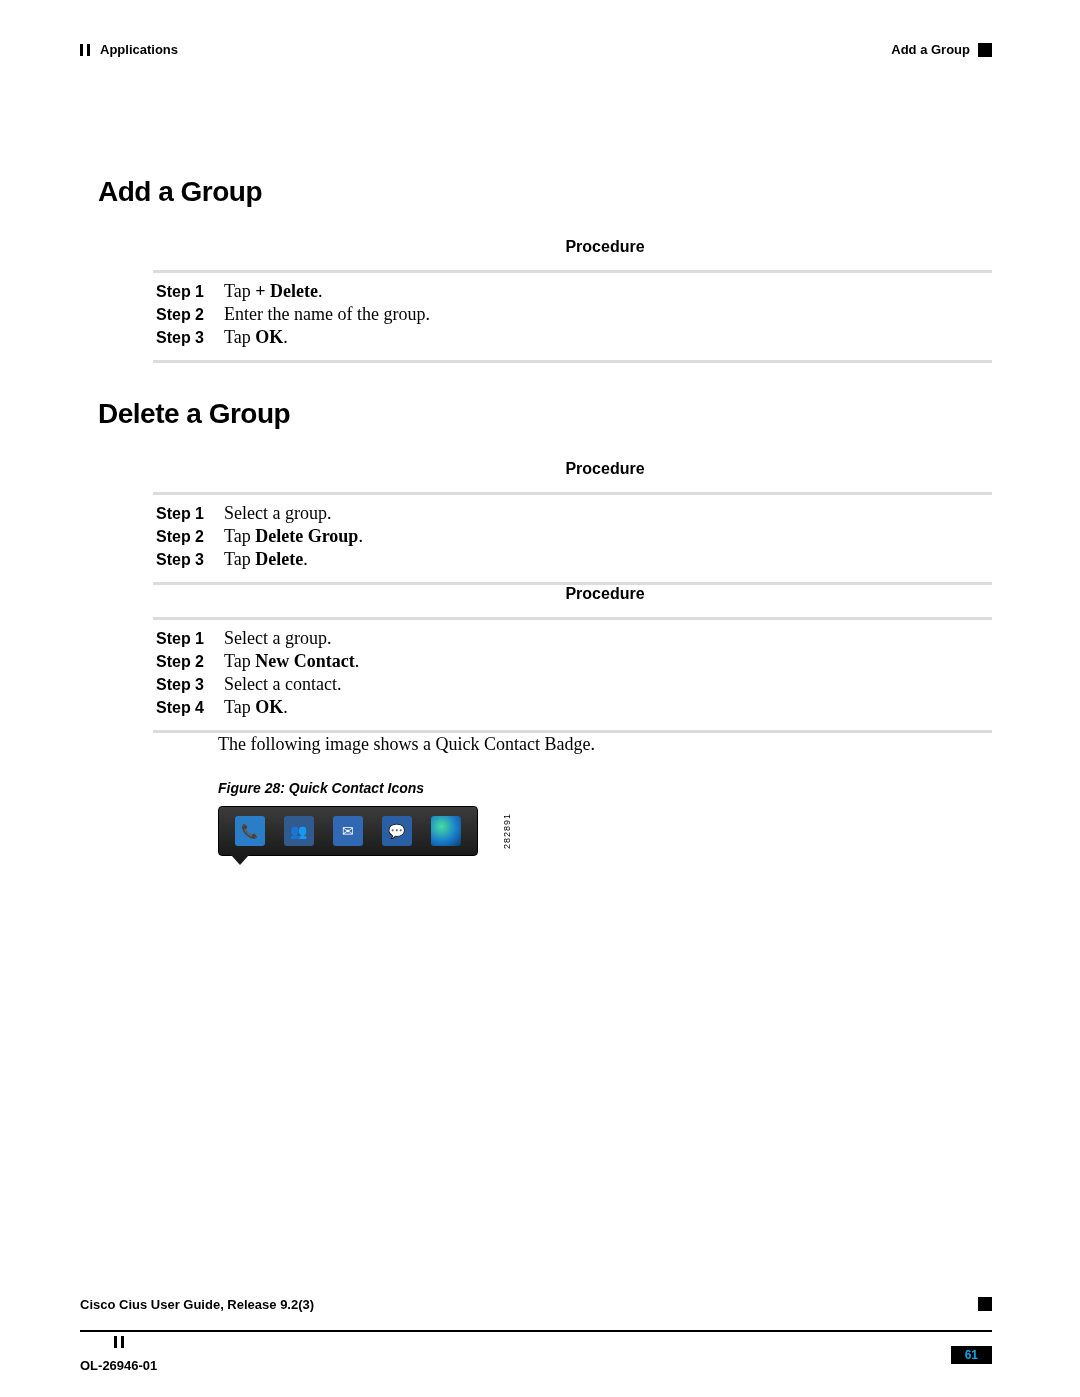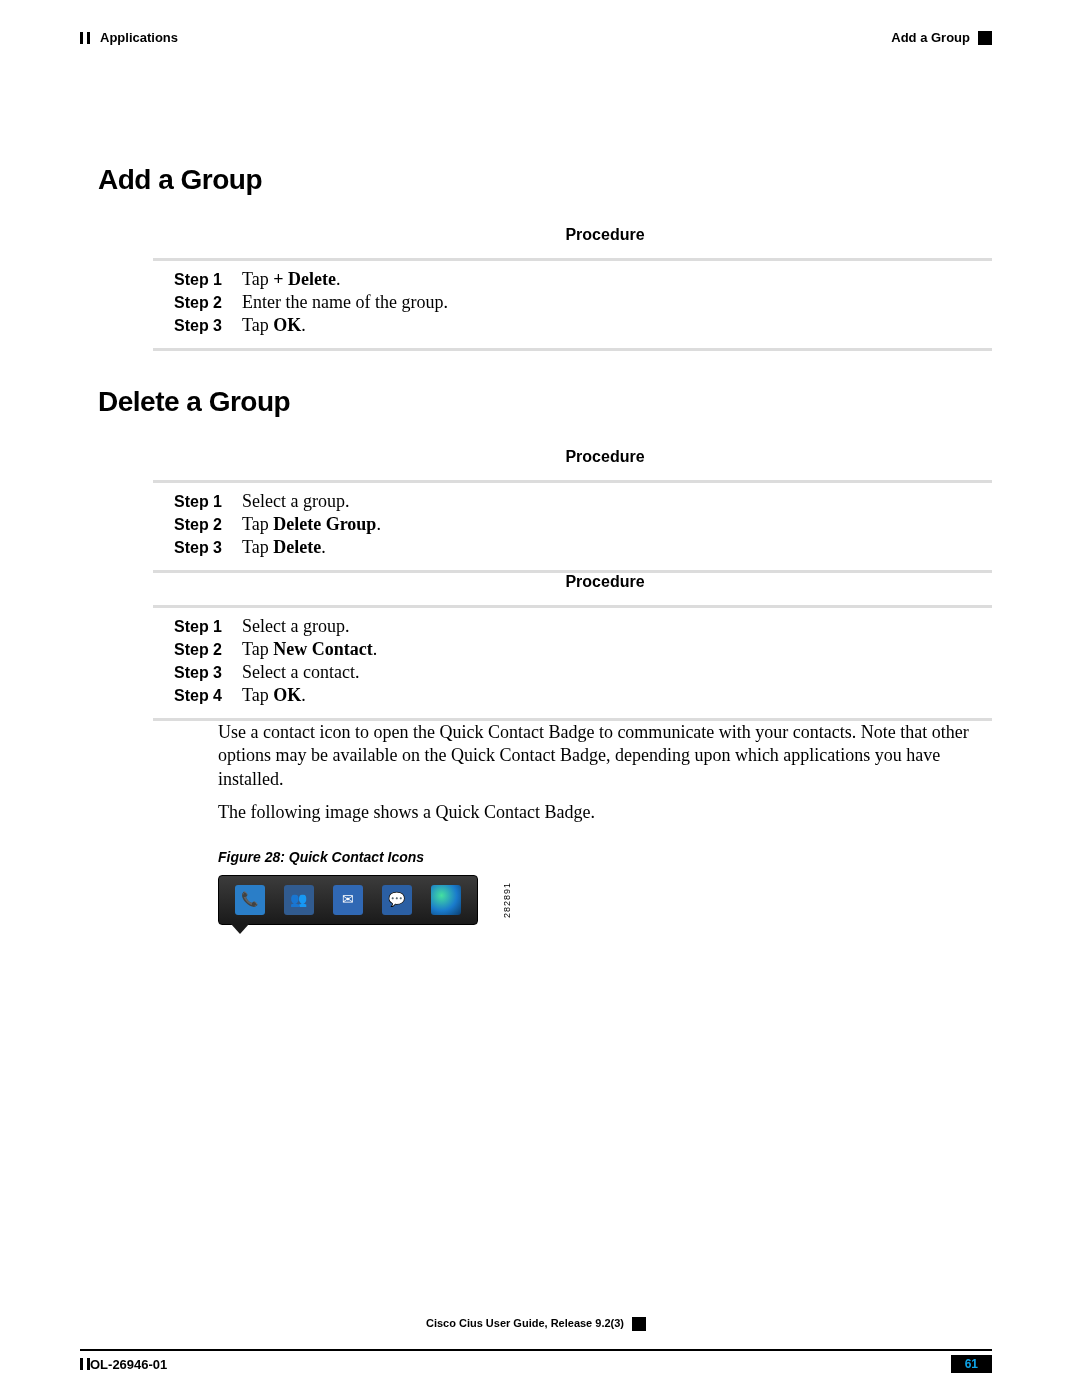--- a/index.html
+++ b/index.html
@@ -8,21 +8,21 @@
     font-family: "Times New Roman", Times, serif;
     font-size: 18px;
     color: #000;
   }
   .page {
     width: 1080px;
     height: 1397px;
     margin: 0 auto;
     position: relative;
     box-sizing: border-box;
-    padding: 30px 88px 30px 80px;
+    padding: 42px 88px 30px 80px;
   }
   .topbar {
     display: flex;
     justify-content: space-between;
     align-items: flex-start;
     font-family: Arial, Helvetica, sans-serif;
     font-weight: bold;
     font-size: 13px;
     height: 34px;
   }
@@ -75,21 +75,21 @@
   }
   .proc-rule {
     border-top: 3px solid #dcdcdc;
     margin: 14px 0 8px 55px;
   }
   .proc-rule.bottom {
     margin-top: 12px;
     margin-bottom: 0;
   }
   .steps {
-    margin-left: 76px;
+    margin-left: 58px;
   }
   .step {
     display: flex;
     align-items: baseline;
     margin: 2px 0;
   }
   .step-label {
     font-family: Arial, Helvetica, sans-serif;
     font-weight: bold;
     font-size: 16px;
@@ -174,44 +174,46 @@
   .icon.chat { background:#2b5fa3; }
   .icon.globe { background: radial-gradient(circle at 35% 35%, #44e0a0, #1a7bcc 55%, #0b3d6d); }
   .footer {
     position: absolute;
     left: 80px;
     right: 88px;
     bottom: 24px;
   }
   .footer-top {
     display: flex;
-    justify-content: center;
-    font-family: Arial, Helvetica, sans-serif;
-    font-weight: bold;
-    font-size: 11px;
+    justify-content: space-between;
+    font-family: Arial, Helvetica, sans-serif;
+    font-weight: bold;
+    font-size: 13px;
     margin-bottom: 18px;
   }
   .footer-top .sq {
     width: 14px; height: 14px; background: #000; margin-left: 8px;
   }
   .footer-rule {
     border-top: 2px solid #000;
     margin: 4px 0;
   }
   .footer-bottom {
     display: flex;
     justify-content: space-between;
     align-items: center;
     font-family: Arial, Helvetica, sans-serif;
     font-weight: bold;
     font-size: 13px;
   }
   .footer-left {
     display: flex;
     align-items: center;
+    gap: 10px;
+    flex-direction: column;
   }
   .footer-left .vbars {
     display: flex; gap:4px;
   }
   .footer-left .vbars span {
     display:inline-block; width:3px; height:12px; background:#000;
   }
   .footer-right .pagebox {
     display: inline-block;
     background: #000;
@@ -295,21 +297,20 @@
         <span class="step-label">Step 3</span>
         <span class="step-text"><span>Select a contact.</span><b></b><span></span></span>
       </div>
       <div class="step">
         <span class="step-label">Step 4</span>
         <span class="step-text"><span>Tap </span><b>OK</b><span>.</span></span>
       </div>
     </div>
     <div class="proc-rule bottom"></div>
 
-    <p class="para">Use a contact icon to open the Quick Contact Badge to communicate with your contacts. Note that other options may be available on the Quick Contact Badge, depending upon which applications you have installed.</p>
     <p class="para">The following image shows a Quick Contact Badge.</p>
     <div class="fig-caption">Figure 28: Quick Contact Icons</div>
 
     <div class="badge-wrap" style="margin-left:120px; position:relative;">
       <div class="badge" style="margin-left:0;">
         <span class="icon phone">📞</span>
         <span class="icon contacts">👥</span>
         <span class="icon mail">✉</span>
         <span class="icon chat">💬</span>
         <span class="icon globe"></span>

